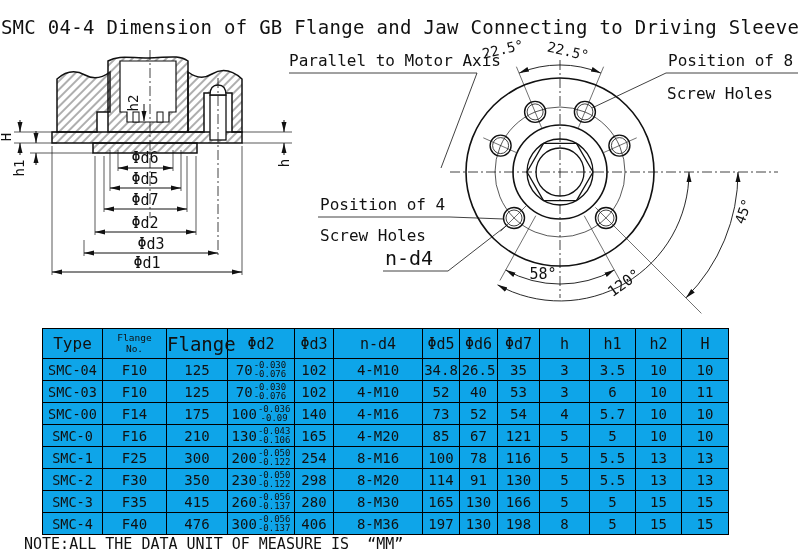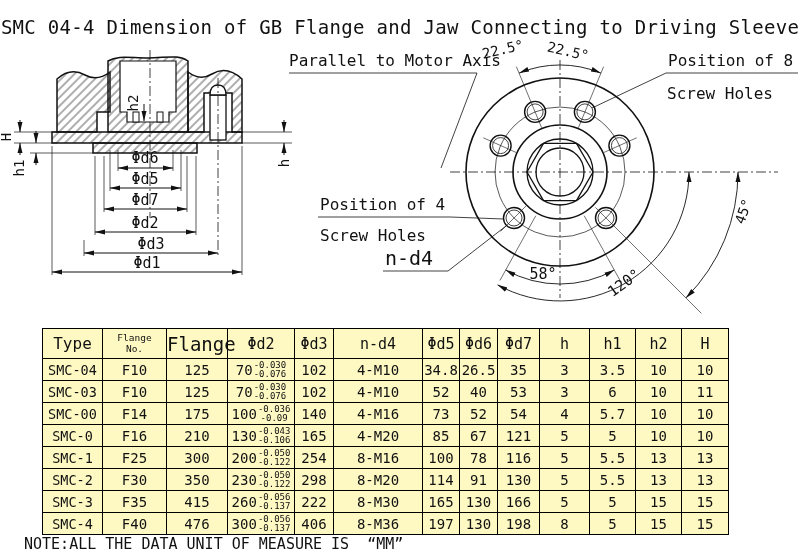--- a/index.html
+++ b/index.html
@@ -4,21 +4,21 @@
 <style>
   html,body{margin:0;padding:0;background:#fff;}
   body{width:800px;height:557px;position:relative;overflow:hidden;
        font-family:"DejaVu Sans Mono","Liberation Mono",monospace;color:#111;}
   .title{position:absolute;top:4px;left:0;width:800px;text-align:center;
          font-size:19px;letter-spacing:.3px;white-space:nowrap;margin-top:12px;}
   svg{position:absolute;top:0;left:0;}
   svg text{font-family:"DejaVu Sans Mono","Liberation Mono",monospace;fill:#111;}
   .f20{font-size:20px}.f16{font-size:16px}.f15{font-size:15px}.f14{font-size:14px}
   .tblwrap{position:absolute;left:42px;top:328px;}
-  table{border-collapse:collapse;table-layout:fixed;width:686px;background:#fef9c3;}
+  table{border-collapse:collapse;table-layout:fixed;width:686px;background:#0ea5e9;}
   th,td{border:1px solid #000;text-align:center;padding:0;overflow:visible;
         font-weight:normal;white-space:nowrap;}
   th{height:29px;font-size:15px;}
   th:nth-child(1){font-size:16px;}
   th:nth-child(2){font-size:9.5px;line-height:1.15;white-space:pre-line;}
   th:nth-child(3){font-size:19px;}
   td{height:21px;font-size:14px;}
   td:nth-child(1){font-size:13.5px;}
   .cell-stack{display:inline-flex;align-items:center;justify-content:center;gap:1px;}
   .tol{display:inline-flex;flex-direction:column;font-size:9px;line-height:8.5px;text-align:left;align-items:center;}
@@ -353,21 +353,21 @@
           <td>SMC-3</td>
           <td>F35</td>
           <td>415</td>
           <td><span class="cell-stack">
               <span>260</span>
               <span class="tol">
                 <span>-0.056</span>
                 <span>-0.137</span>
               </span>
             </span></td>
-          <td>222</td>
+          <td>280</td>
           <td>8-M30</td>
           <td>165</td>
           <td>130</td>
           <td>166</td>
           <td>5</td>
           <td>5</td>
           <td>15</td>
           <td>15</td>
         </tr>
         <tr>

